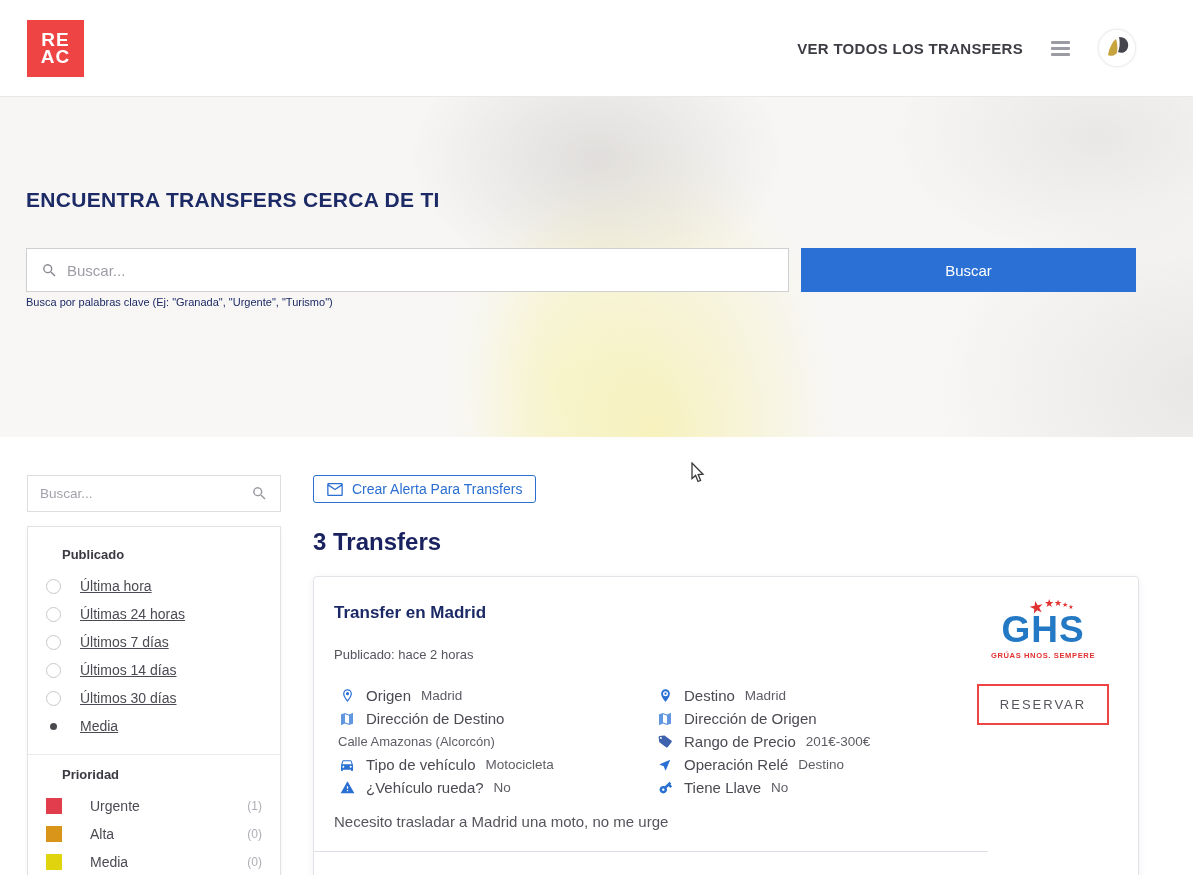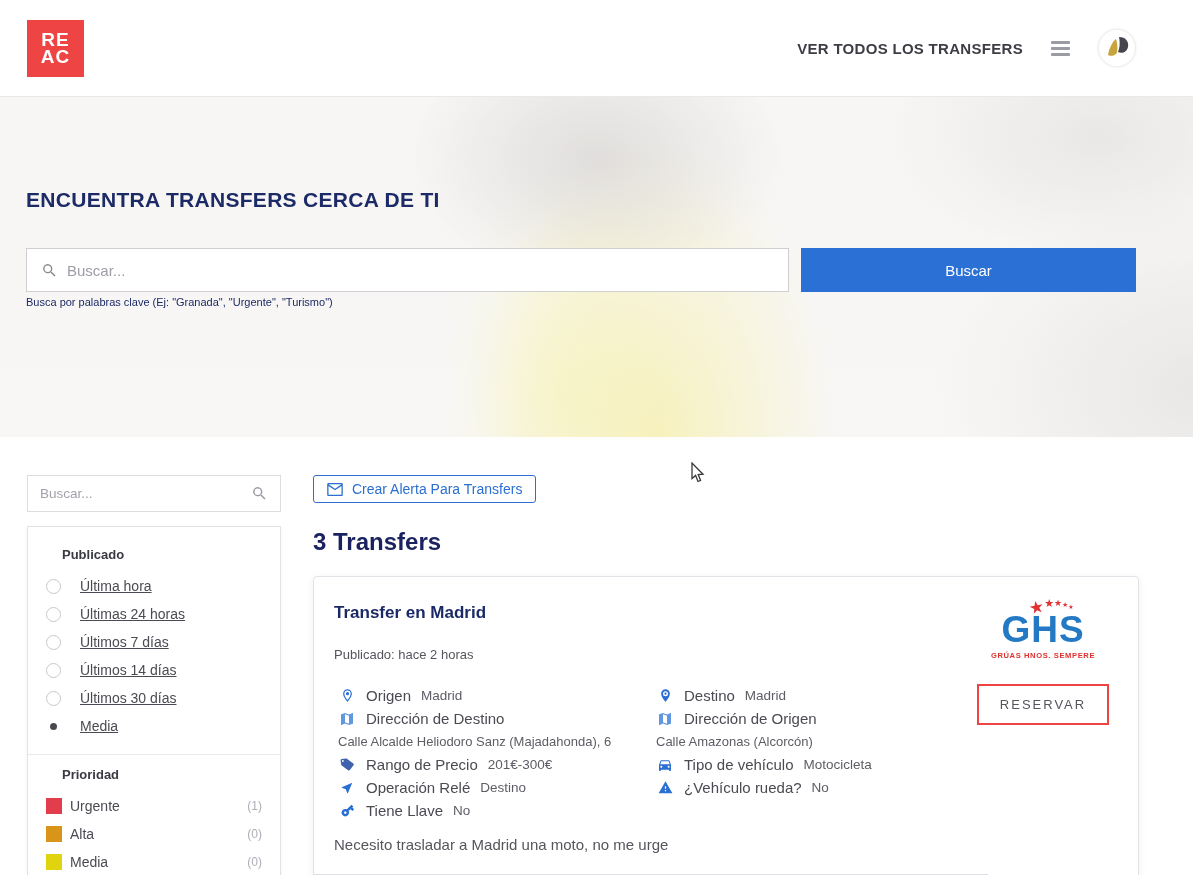--- a/index.html
+++ b/index.html
@@ -87,21 +87,21 @@
   .filter-group { padding:0 18px; }
   .filter-title { font-size:13px; font-weight:bold; color:#3a3a42; margin:6px 16px 10px; }
   .radio-row { display:flex; align-items:center; gap:19px; height:28px; cursor:pointer;text-decoration:underline; }
   .radio-circle {
     width:15px; height:15px; border-radius:50%; border:1px solid #c9c9cd; background:#fff; flex:0 0 15px;
   }
   .radio-dot { width:15px; height:15px; flex:0 0 15px; display:flex; align-items:center; justify-content:center; }
   .radio-dot::after { content:""; width:7px; height:7px; border-radius:50%; background:#48484e; }
   .radio-label { font-size:14px; color:#4a4a52; }
   .panel-divider { border:none; border-top:1px solid #e9e9eb; margin:14px 0 12px; }
-  .prio-row { display:flex; align-items:center; gap:8px; height:28px; cursor:pointer; }
+  .prio-row { display:flex; align-items:center; gap:28px; height:28px; cursor:pointer; }
   .prio-swatch { width:16px; height:16px; flex:0 0 16px; }
   .prio-label { font-size:14px; color:#4a4a52; flex:1; }
   .prio-count { font-size:12px; color:#aeaeb6; }
 
   
   .results { flex:1; min-width:0; }
   .btn-alert {
     display:inline-flex; align-items:center; gap:9px;
     background:#fff; border:1px solid #2b6fd0; border-radius:3px;
     color:#2b6fd0; font-size:14px; padding:6px 13px; height:28px;
@@ -296,21 +296,20 @@
           </div>
           <div class="detail-row">
             <span class="icon">
               <svg width="16" height="16" viewBox="0 0 24 24">
                   <path d="M20.5 3l-.16.03L15 5.1 9 3 3.36 4.9c-.21.07-.36.25-.36.48V20.5c0 .28.22.5.5.5l.16-.03L9 18.9l6 2.1 5.64-1.9c.21-.07.36-.25.36-.48V3.5c0-.28-.22-.5-.5-.5zM15 19l-6-2.11V5l6 2.11V19z" fill="#6196e0"></path>
                 </svg>
             </span>
             <span class="detail-label">Dirección de Origen</span>
           </div>
 
-          <div class="address-row">Calle Alcalde Heliodoro Sanz (Majadahonda), 6</div>
           <div class="address-row">Calle Amazonas (Alcorcón)</div>
 
           <div class="detail-row">
             <span class="icon">
               <svg width="15" height="15" viewBox="0 0 24 24" style="transform:rotate(-8deg)">
                   <path d="M21.41 11.58l-9-9C12.05 2.22 11.55 2 11 2H4c-1.1 0-2 .9-2 2v7c0 .55.22 1.05.59 1.42l9 9c.36.36.86.58 1.41.58.55 0 1.05-.22 1.41-.59l7-7c.37-.36.59-.86.59-1.41 0-.55-.23-1.06-.59-1.42zM5.5 7C4.67 7 4 6.33 4 5.5S4.67 4 5.5 4 7 4.67 7 5.5 6.33 7 5.5 7z" fill="#3f62ae"></path>
                 </svg>
             </span>
             <span class="detail-label">Rango de Precio</span>
             <span class="detail-value">201€-300€</span>

